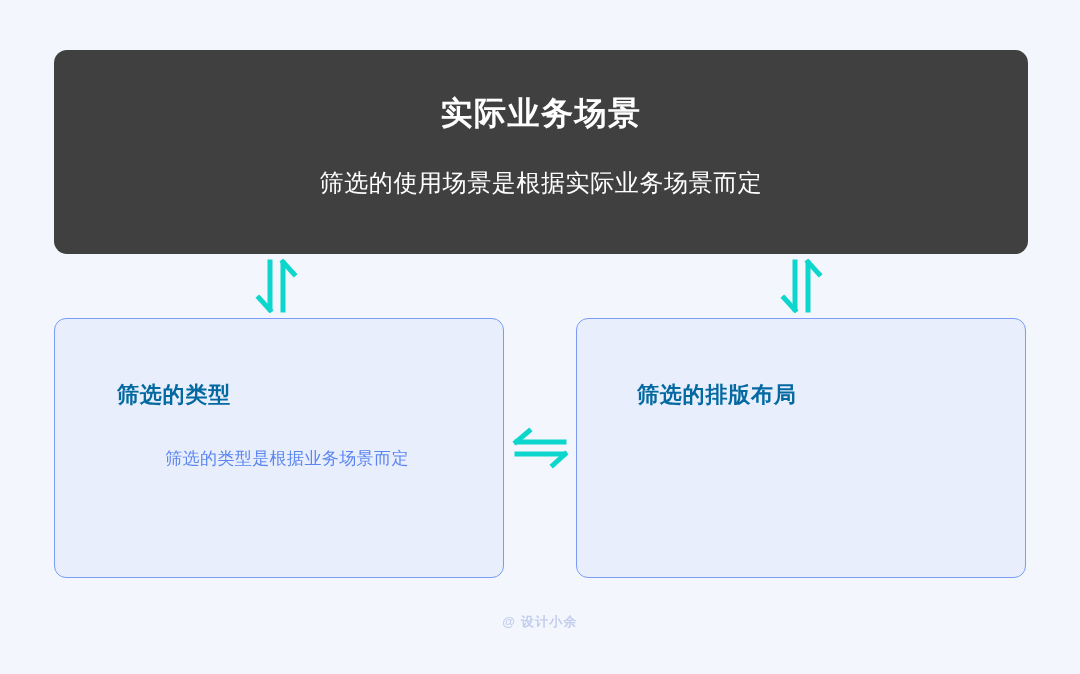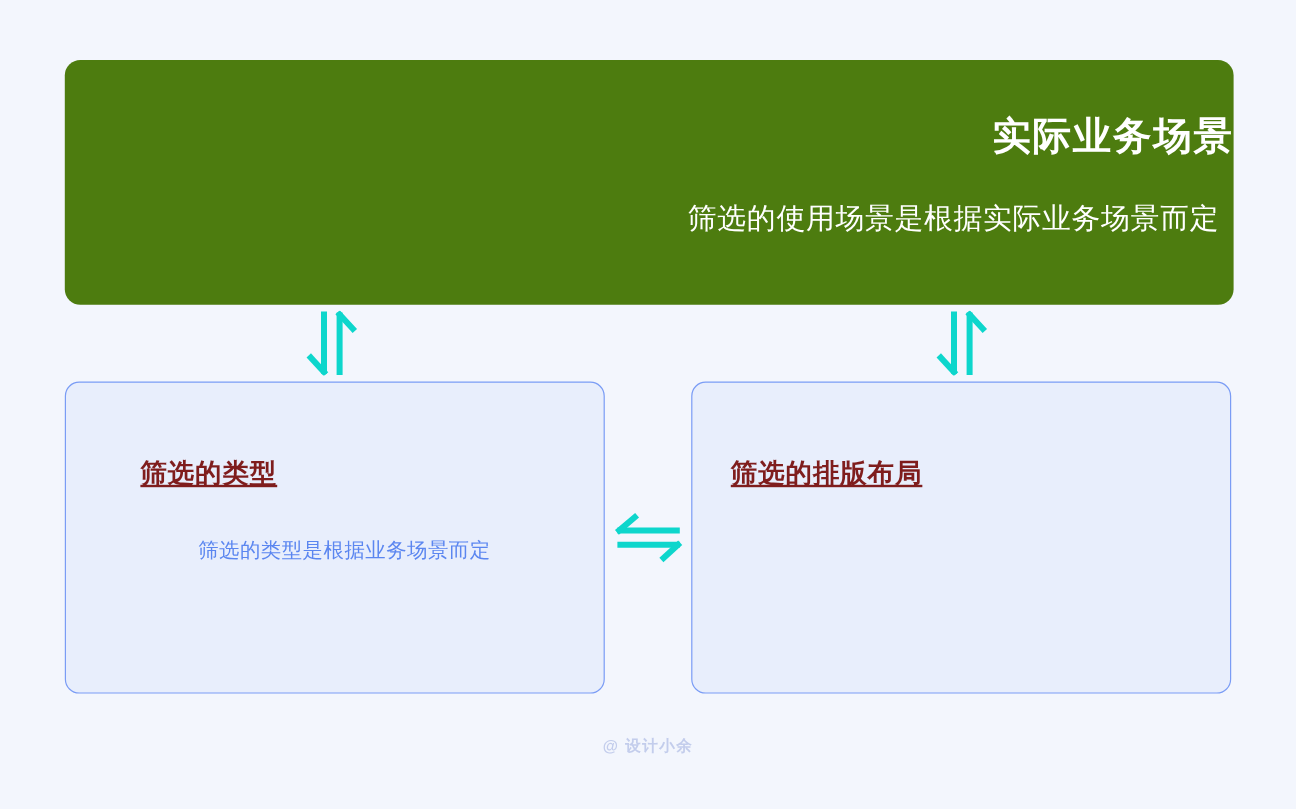--- a/index.html
+++ b/index.html
@@ -21,26 +21,26 @@
     inset: 0;
   }
 
   
   .header-card {
     position: absolute;
     left: 54px;
     top: 50px;
     width: 974px;
     height: 204px;
-    background: #4d7c0f;
+    background: #404040;
     border-radius: 13px;
     box-sizing: border-box;
     display: flex;
     flex-direction: column;
-    align-items: flex-end;
+    align-items: center;
     justify-content: center;
   }
   .header-title {
     color: #ffffff;
     font-size: 32px;
     font-weight: bold;
     letter-spacing: 1.5px;
     line-height: 1.2;
     margin: 0 0 22px 0;
     text-align: center;
@@ -72,30 +72,29 @@
     top: 318px;
     width: 450px;
     height: 260px;
     background: #e8eefc;
     border: 1px solid #7a9cf5;
     border-radius: 12px;
     box-sizing: border-box;
     padding: 62px 46px 0 62px;
   }
   .info-card.left  { left: 54px; }
-  .info-card.right { left: 576px; padding-left: 32px; padding-right: 52px; }
+  .info-card.right { left: 576px; padding-left: 60px; padding-right: 52px; }
 
   .card-title {
-    color: #7f1d1d;
+    color: #0369a1;
     font-size: 22px;
     font-weight: bold;
     letter-spacing: 0.8px;
     line-height: 1.25;
     margin: 0 0 36px 0;
-    text-decoration: underline;
   }
   .card-body {
     color: #5b86f0;
     font-size: 17px;
     font-weight: normal;
     letter-spacing: 0.4px;
     line-height: 1.62;
     margin: 16px;
     text-align: center;
   }

